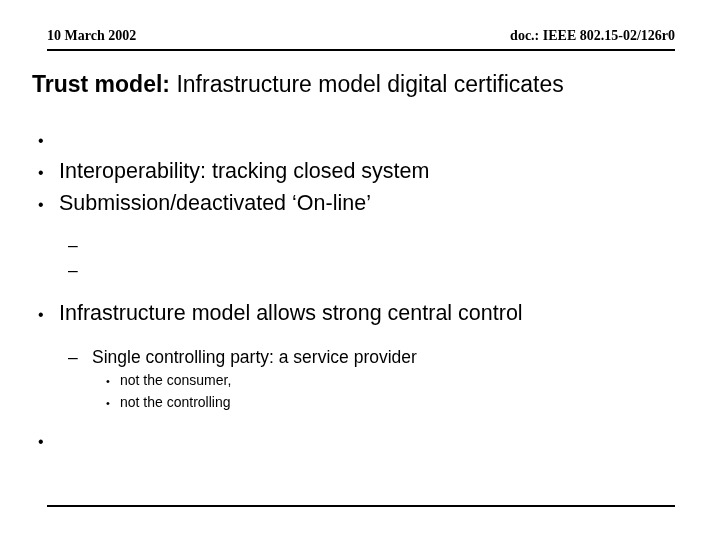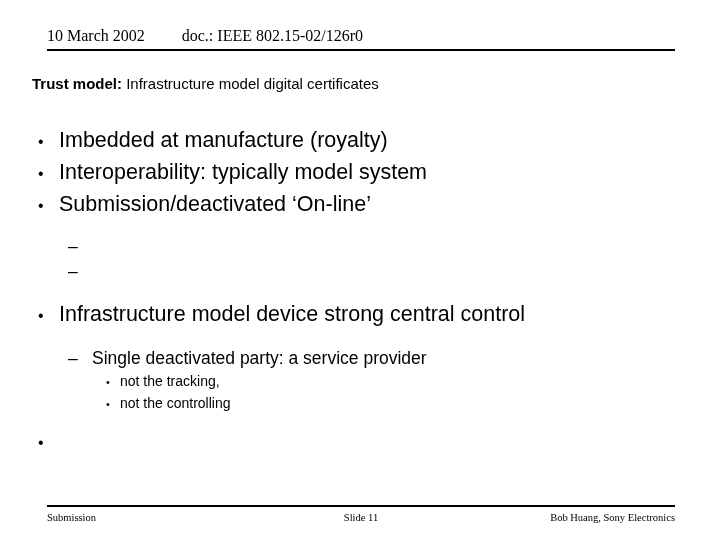--- a/index.html
+++ b/index.html
@@ -25,24 +25,25 @@
   
   .slide-header {
     position: absolute;
     left: 47px;
     top: 29px;
     width: 628px;
     height: 22px;
   }
   .header-row {
     display: flex;
+    justify-content: space-between;
     align-items: flex-end;
     font-family: "Liberation Serif", serif;
-    font-weight: normal;
-    font-size: 16px;
+    font-weight: bold;
+    font-size: 14px;
     line-height: 13px;
     letter-spacing: 0px;
   }
   .header-date {
     white-space: nowrap;
   }
   .header-doc {
     white-space: nowrap;
     padding-left: 37px;
   }
@@ -54,21 +55,21 @@
     height: 2px;
     background: #000000;
   }
 
   
   .slide-title {
     position: absolute;
     left: 32px;
     top: 70px;
     width: 665px;
-    font-size: 15px;
+    font-size: 23px;
     line-height: 28px;
     white-space: nowrap;
   }
   .slide-title .title-strong {
     font-weight: bold;
   }
   .slide-title .title-rest {
     font-weight: normal;
   }
 
@@ -170,26 +171,25 @@
   <div class="header-rule"></div>
 
   <div class="slide-title">
     <span class="title-strong">Trust model:</span><span class="title-rest"> Infrastructure model digital certificates</span>
   </div>
 
   <div class="slide-body">
 
     <div class="bullet-line lvl1">
       <span class="marker">•</span>
-      <span class="text">Imbedded at manufacture (royalty)</span>
-    </div>
-
-    <div class="bullet-line lvl1">
-      <span class="marker">•</span>
-      <span class="text">Interoperability: typically model system</span>
+    </div>
+
+    <div class="bullet-line lvl1">
+      <span class="marker">•</span>
+      <span class="text">Interoperability: tracking closed system</span>
     </div>
 
     <div class="bullet-line lvl1">
       <span class="marker">•</span>
       <span class="text">Submission/deactivated ‘On-line’</span>
     </div>
 
     <div class="gap-after-l1-group"></div>
 
     <div class="bullet-line lvl2">
@@ -197,50 +197,43 @@
     </div>
 
     <div class="bullet-line lvl2">
       <span class="marker">–</span>
     </div>
 
     <div class="gap-after-l2-group"></div>
 
     <div class="bullet-line lvl1">
       <span class="marker">•</span>
-      <span class="text">Infrastructure model device strong central control</span>
+      <span class="text">Infrastructure model allows strong central control</span>
     </div>
 
     <div class="gap-after-l2-group"></div>
 
     <div class="bullet-line lvl2">
       <span class="marker">–</span>
-      <span class="text">Single deactivated party: a service provider</span>
+      <span class="text">Single controlling party: a service provider</span>
     </div>
 
     <div class="bullet-line lvl3">
       <span class="marker">•</span>
-      <span class="text">not the tracking,</span>
+      <span class="text">not the consumer,</span>
     </div>
 
     <div class="bullet-line lvl3">
       <span class="marker">•</span>
       <span class="text">not the controlling</span>
     </div>
 
     <div class="gap-before-last"></div>
 
     <div class="bullet-line lvl1">
       <span class="marker">•</span>
     </div>
 
   </div>
 
   <div class="footer-rule"></div>
-  <div class="slide-footer">
-    <div class="footer-grid">
-      <span class="footer-left">Submission</span>
-      <span class="footer-center">Slide 11</span>
-      <span class="footer-right">Bob Huang, Sony Electronics</span>
-    </div>
-  </div>
 
 </div>
 
 </body></html>

